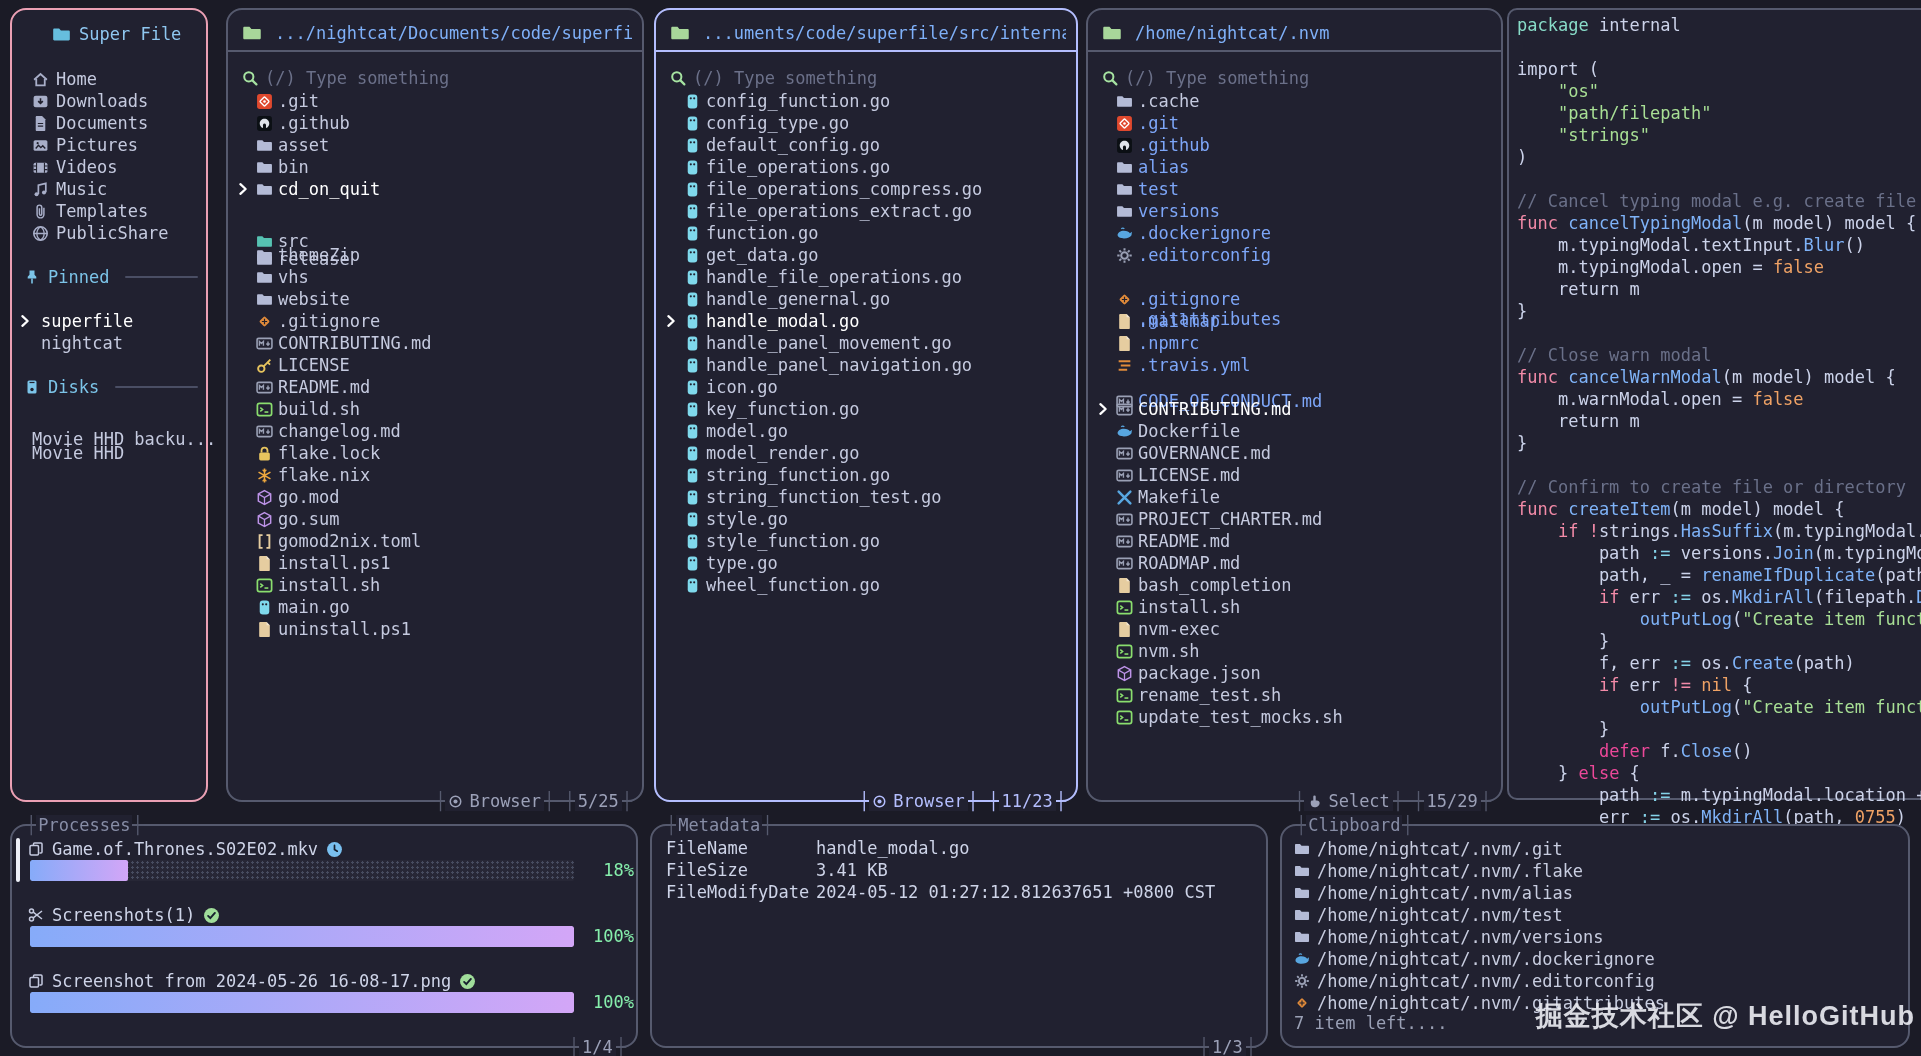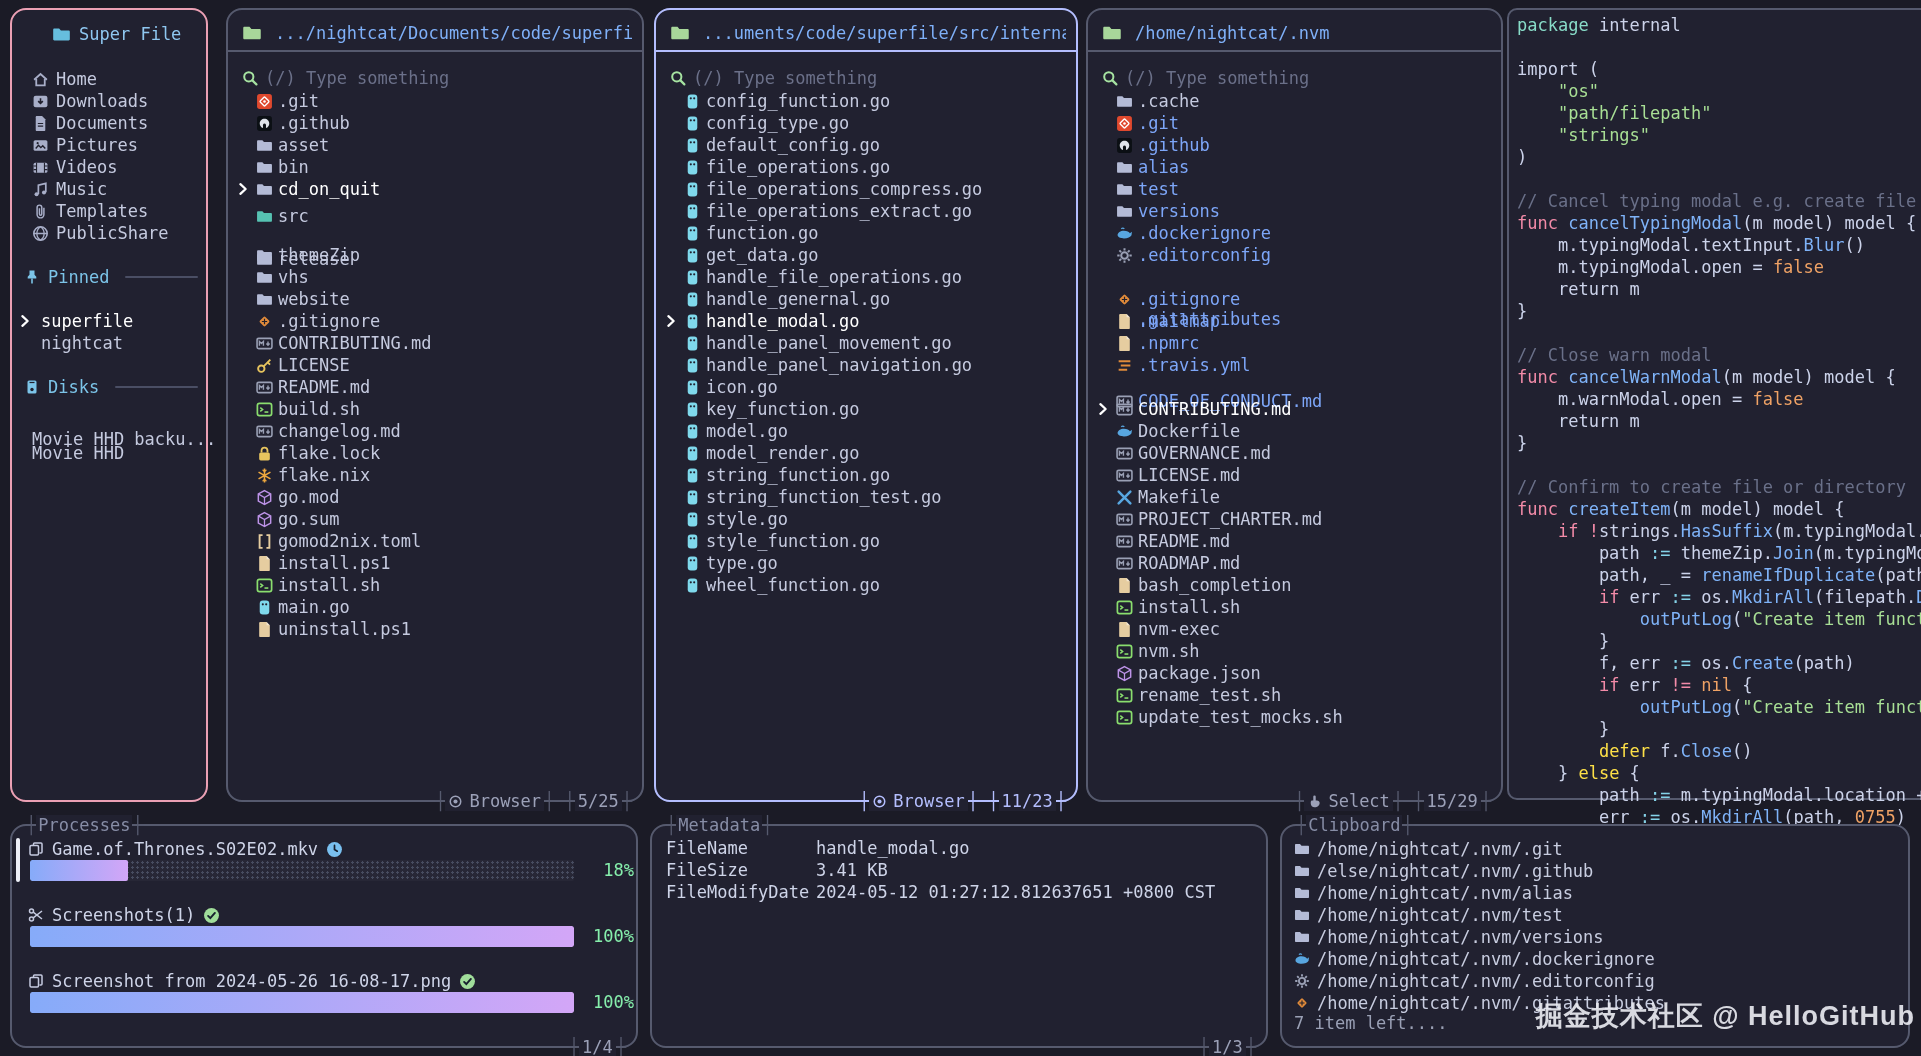--- a/index.html
+++ b/index.html
@@ -36,21 +36,21 @@
   .p-footer{position:absolute;bottom:-13px;right:10px;height:24px;display:flex;align-items:center;font-size:17px;color:var(--border)}
   .p-footer .lbl{background:var(--panel);padding:0 3px;display:flex;align-items:center;gap:6px;color:var(--ftgray);white-space:pre}
   .focused .p-footer{color:var(--focus)}
   .focused .p-footer .lbl{color:var(--focus)}
   .p-title{position:absolute;top:-13px;left:14px;height:24px;display:flex;align-items:center;font-size:17px;color:var(--border)}
   .p-title .lbl{background:var(--panel);padding:0 2px;color:#878da6;white-space:pre}
   .preview{left:1507px;top:8px;width:444px;height:792px;border-radius:10px;overflow:visible}
   .code{position:absolute;top:4px;left:8px;right:0}
   .code-line{height:22px;line-height:22px;white-space:pre}
   .c-pl{color:#ccd3ea}.c-kw{color:#f38ba8}.c-fn{color:#7fb3f8}.c-str{color:#a8df95}
-  .c-com{color:#6a7089}.c-num{color:#efa265}.c-op{color:#85d3e8}.c-kw2{color:#fde047}.c-type{color:#88dcc8}
+  .c-com{color:#6a7089}.c-num{color:#efa265}.c-op{color:#85d3e8}.c-kw2{color:#ec4899}.c-type{color:#88dcc8}
   .bottom{top:824px;height:224px}
   .processes{left:10px;width:628px}
   .metadata{left:650px;width:618px}
   .clipboard{left:1280px;width:630px}
   .prow-name{position:absolute;left:16px;right:10px;height:22px;display:flex;align-items:center;gap:8px;color:#ced4e8;white-space:nowrap}
   .pbar{position:absolute;left:18px;width:544px;height:21px;border-radius:2px;overflow:hidden;
         background-color:#272736;background-image:radial-gradient(circle,#474c60 1.2px,transparent 1.4px);background-size:5px 5px}
   .pbar .fill{height:100%;background:linear-gradient(90deg,#86abf9,#d3a6f7);border-radius:2px}
   .ppct{position:absolute;left:570px;width:52px;text-align:right;color:#86efac;height:21px;line-height:21px}
   .pcursor{position:absolute;left:4px;top:12px;width:4px;height:44px;background:#eef0f8;border-radius:2px}
@@ -375,21 +375,21 @@
         </div>
         <div class="frow" style="top: 110px; margin-top: 48px;">
           <span class="chev"></span>
           <span class="fic">
             <svg class="ic" width="17" height="17" style="color: rgb(180, 187, 214);">
               <use href="#s-folder"></use>
             </svg>
           </span>
           <span class="lab">release</span>
         </div>
-        <div class="frow" style="top: 115px;">
+        <div class="frow" style="top: 140px;">
           <span class="chev"></span>
           <span class="fic">
             <svg class="ic" width="17" height="17" style="color: rgb(86, 194, 178);">
               <use href="#s-folder"></use>
             </svg>
           </span>
           <span class="lab">src</span>
         </div>
         <div class="frow" style="top: 154px;">
           <span class="chev"></span>
@@ -1112,21 +1112,21 @@
         <div class="code-line">&nbsp;</div>
         <div class="code-line"><span class="c-com">// Close warn modal</span></div>
         <div class="code-line"><span class="c-kw">func</span><span class="c-pl"> </span><span class="c-fn">cancelWarnModal</span><span class="c-pl">(m model) model {</span></div>
         <div class="code-line"><span class="c-pl">    m.warnModal.open = </span><span class="c-num">false</span></div>
         <div class="code-line"><span class="c-pl">    return m</span></div>
         <div class="code-line"><span class="c-pl">}</span></div>
         <div class="code-line">&nbsp;</div>
         <div class="code-line"><span class="c-com">// Confirm to create file or directory</span></div>
         <div class="code-line"><span class="c-kw">func</span><span class="c-pl"> </span><span class="c-fn">createItem</span><span class="c-pl">(m model) model {</span></div>
         <div class="code-line"><span class="c-pl">    </span><span class="c-kw">if</span><span class="c-pl"> </span><span class="c-kw">!</span><span class="c-pl">strings.</span><span class="c-fn">HasSuffix</span><span class="c-pl">(m.typingModal.t</span></div>
-        <div class="code-line"><span class="c-pl">        path </span><span class="c-op">:=</span><span class="c-pl"> themeZip.</span><span class="c-fn">Join</span><span class="c-pl">(m.typingMod</span></div>
+        <div class="code-line"><span class="c-pl">        path </span><span class="c-op">:=</span><span class="c-pl"> versions.</span><span class="c-fn">Join</span><span class="c-pl">(m.typingMod</span></div>
         <div class="code-line"><span class="c-pl">        path, _ = </span><span class="c-fn">renameIfDuplicate</span><span class="c-pl">(path)</span></div>
         <div class="code-line"><span class="c-pl">        </span><span class="c-kw">if</span><span class="c-pl"> err </span><span class="c-op">:=</span><span class="c-pl"> os.</span><span class="c-fn">MkdirAll</span><span class="c-pl">(filepath.</span><span class="c-fn">Di</span></div>
         <div class="code-line"><span class="c-pl">            </span><span class="c-fn">outPutLog</span><span class="c-pl">(</span><span class="c-str">"Create item functi</span></div>
         <div class="code-line"><span class="c-pl">        }</span></div>
         <div class="code-line"><span class="c-pl">        f, err </span><span class="c-op">:=</span><span class="c-pl"> os.</span><span class="c-fn">Create</span><span class="c-pl">(path)</span></div>
         <div class="code-line"><span class="c-pl">        </span><span class="c-kw">if</span><span class="c-pl"> err </span><span class="c-kw">!=</span><span class="c-pl"> </span><span class="c-num">nil</span><span class="c-pl"> {</span></div>
         <div class="code-line"><span class="c-pl">            </span><span class="c-fn">outPutLog</span><span class="c-pl">(</span><span class="c-str">"Create item functi</span></div>
         <div class="code-line"><span class="c-pl">        }</span></div>
         <div class="code-line"><span class="c-pl">        </span><span class="c-kw2">defer</span><span class="c-pl"> f.</span><span class="c-fn">Close</span><span class="c-pl">()</span></div>
         <div class="code-line"><span class="c-pl">    } </span><span class="c-kw2">else</span><span class="c-pl"> {</span></div>
@@ -1227,21 +1227,21 @@
         <div class="crow" style="top: 12px;">
           <svg class="ic" width="16" height="16" style="color: rgb(180, 187, 214);">
             <use href="#s-folder"></use>
           </svg>
           <span>/home/nightcat/.nvm/.git</span>
         </div>
         <div class="crow" style="top: 34px;">
           <svg class="ic" width="16" height="16" style="color: rgb(180, 187, 214);">
             <use href="#s-folder"></use>
           </svg>
-          <span>/else/nightcat/.nvm/.github</span>
+          <span>/home/nightcat/.nvm/.flake</span>
         </div>
         <div class="crow" style="top: 56px;">
           <svg class="ic" width="16" height="16" style="color: rgb(180, 187, 214);">
             <use href="#s-folder"></use>
           </svg>
           <span>/home/nightcat/.nvm/alias</span>
         </div>
         <div class="crow" style="top: 78px;">
           <svg class="ic" width="16" height="16" style="color: rgb(180, 187, 214);">
             <use href="#s-folder"></use>

